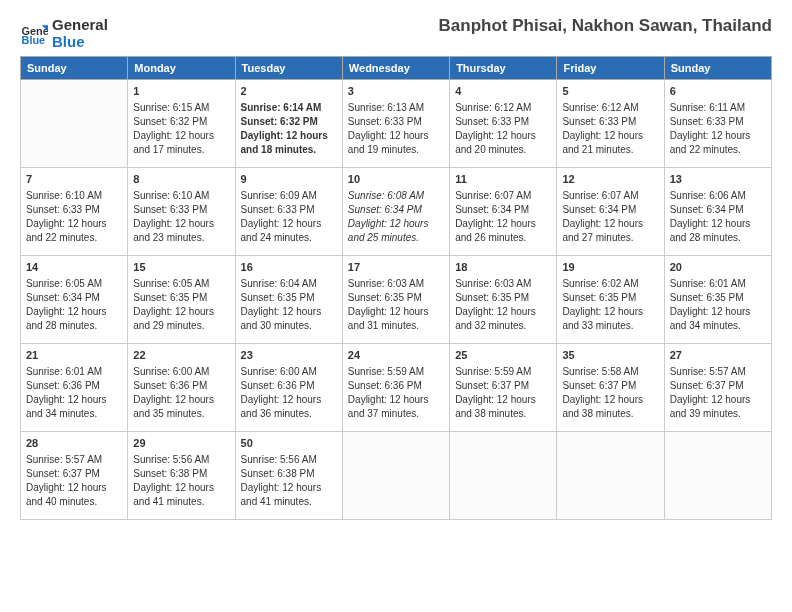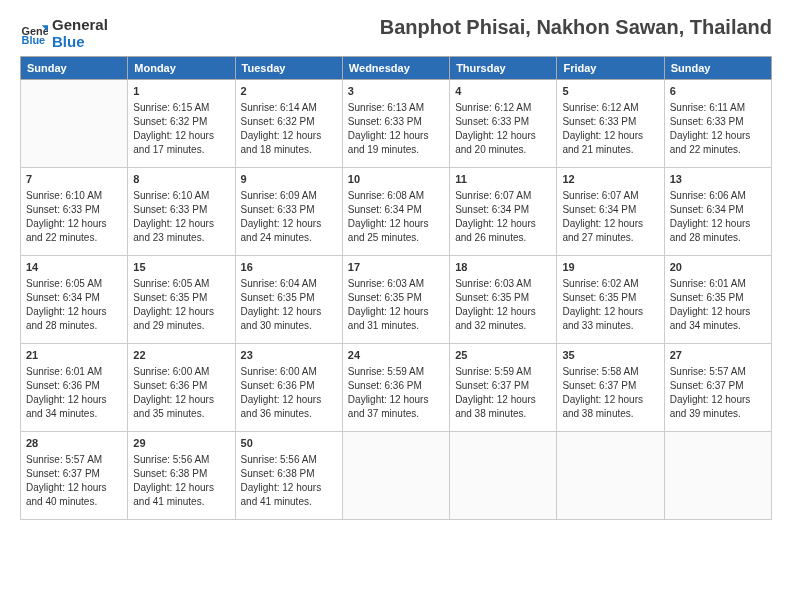--- a/index.html
+++ b/index.html
@@ -27,21 +27,21 @@
     }
     .title-block {
       text-align: right;
     }
     .month-title {
       font-size: 32px;
       font-weight: bold;
       color: #222;
     }
     .subtitle {
-      font-size: 20px;
+      font-size: 17px;
       color: #444;
       font-weight: bold;
     }
     table {
       width: 100%;
       border-collapse: collapse;
       font-size: 10px;
     }
     thead tr th {
       background-color: #2a6db5;
@@ -111,21 +111,21 @@
         <td class="empty"></td>
         <td>
           <div class="day-num">1</div>
           <div class="day-info" style="white-space: pre-line;">Sunrise: 6:15 AM
 Sunset: 6:32 PM
 Daylight: 12 hours
 and 17 minutes.</div>
         </td>
         <td>
           <div class="day-num">2</div>
-          <div class="day-info" style="white-space: pre-line;">Sunrise: 6:14 AM
+          <div class="day-info" style="white-space: pre-line; font-weight: bold;">Sunrise: 6:14 AM
 Sunset: 6:32 PM
 Daylight: 12 hours
 and 18 minutes.</div>
         </td>
         <td>
           <div class="day-num">3</div>
           <div class="day-info" style="white-space: pre-line;">Sunrise: 6:13 AM
 Sunset: 6:33 PM
 Daylight: 12 hours
 and 19 minutes.</div>
@@ -169,21 +169,21 @@
         </td>
         <td>
           <div class="day-num">9</div>
           <div class="day-info" style="white-space: pre-line;">Sunrise: 6:09 AM
 Sunset: 6:33 PM
 Daylight: 12 hours
 and 24 minutes.</div>
         </td>
         <td>
           <div class="day-num">10</div>
-          <div class="day-info" style="white-space: pre-line;">Sunrise: 6:08 AM
+          <div class="day-info" style="white-space: pre-line; font-style: italic;">Sunrise: 6:08 AM
 Sunset: 6:34 PM
 Daylight: 12 hours
 and 25 minutes.</div>
         </td>
         <td>
           <div class="day-num">11</div>
           <div class="day-info" style="white-space: pre-line;">Sunrise: 6:07 AM
 Sunset: 6:34 PM
 Daylight: 12 hours
 and 26 minutes.</div>

